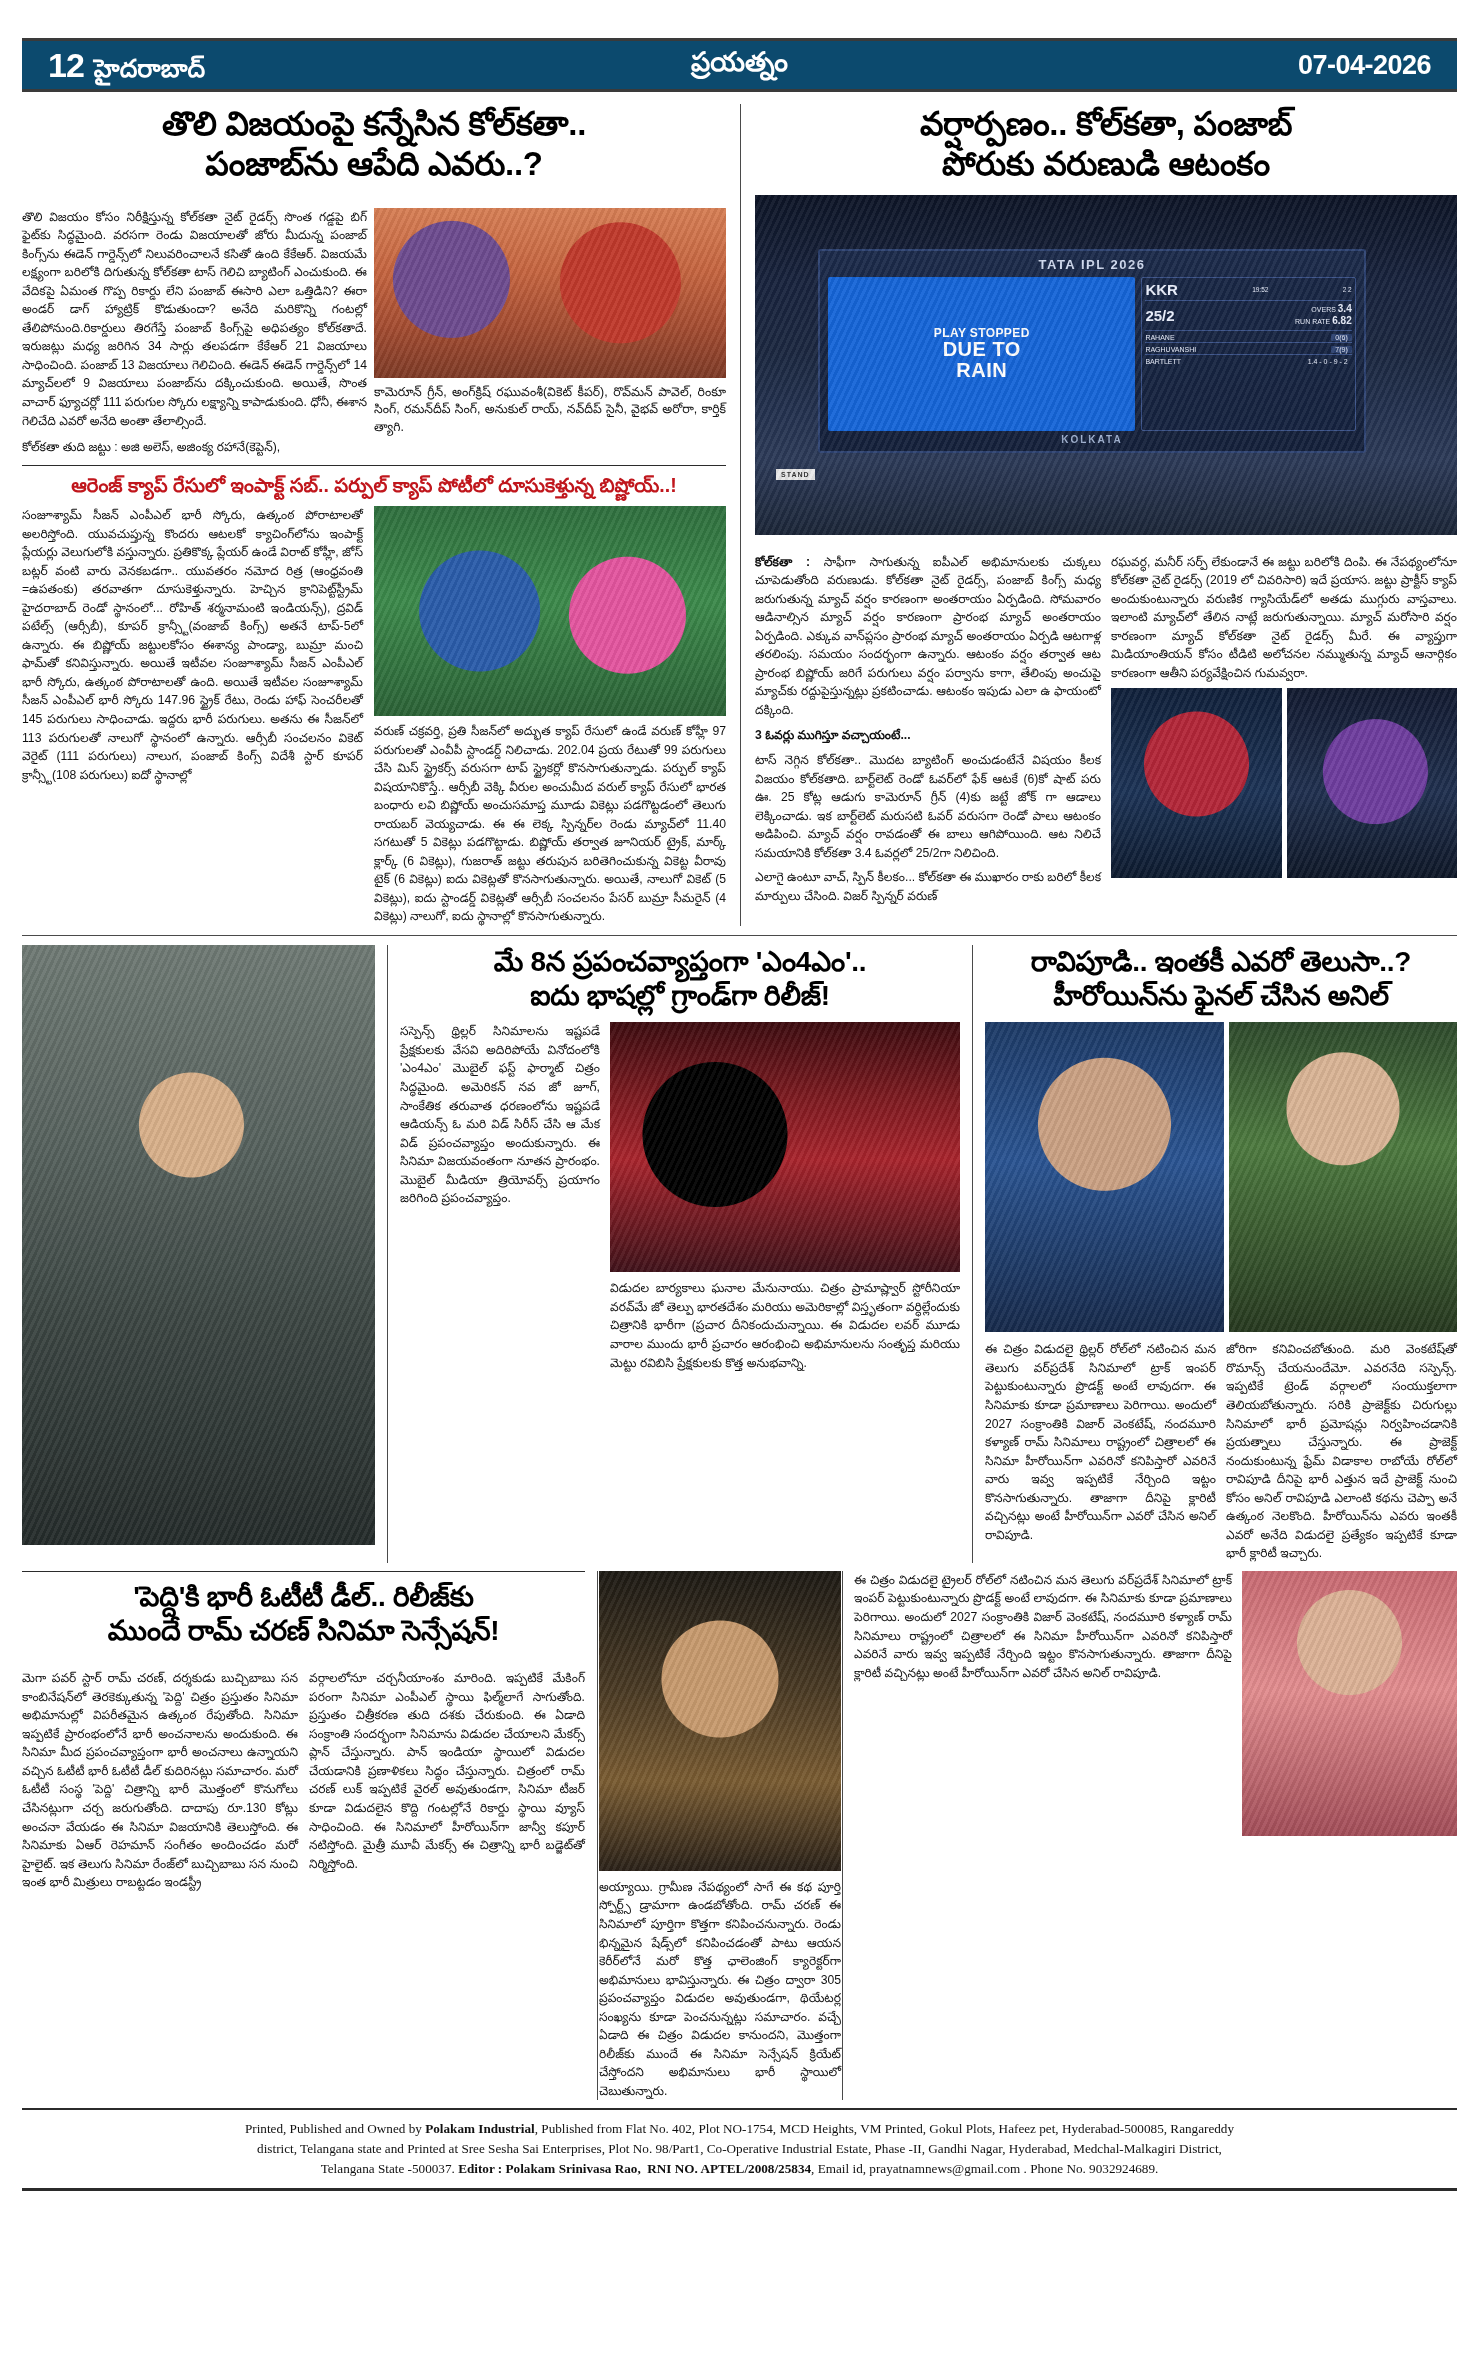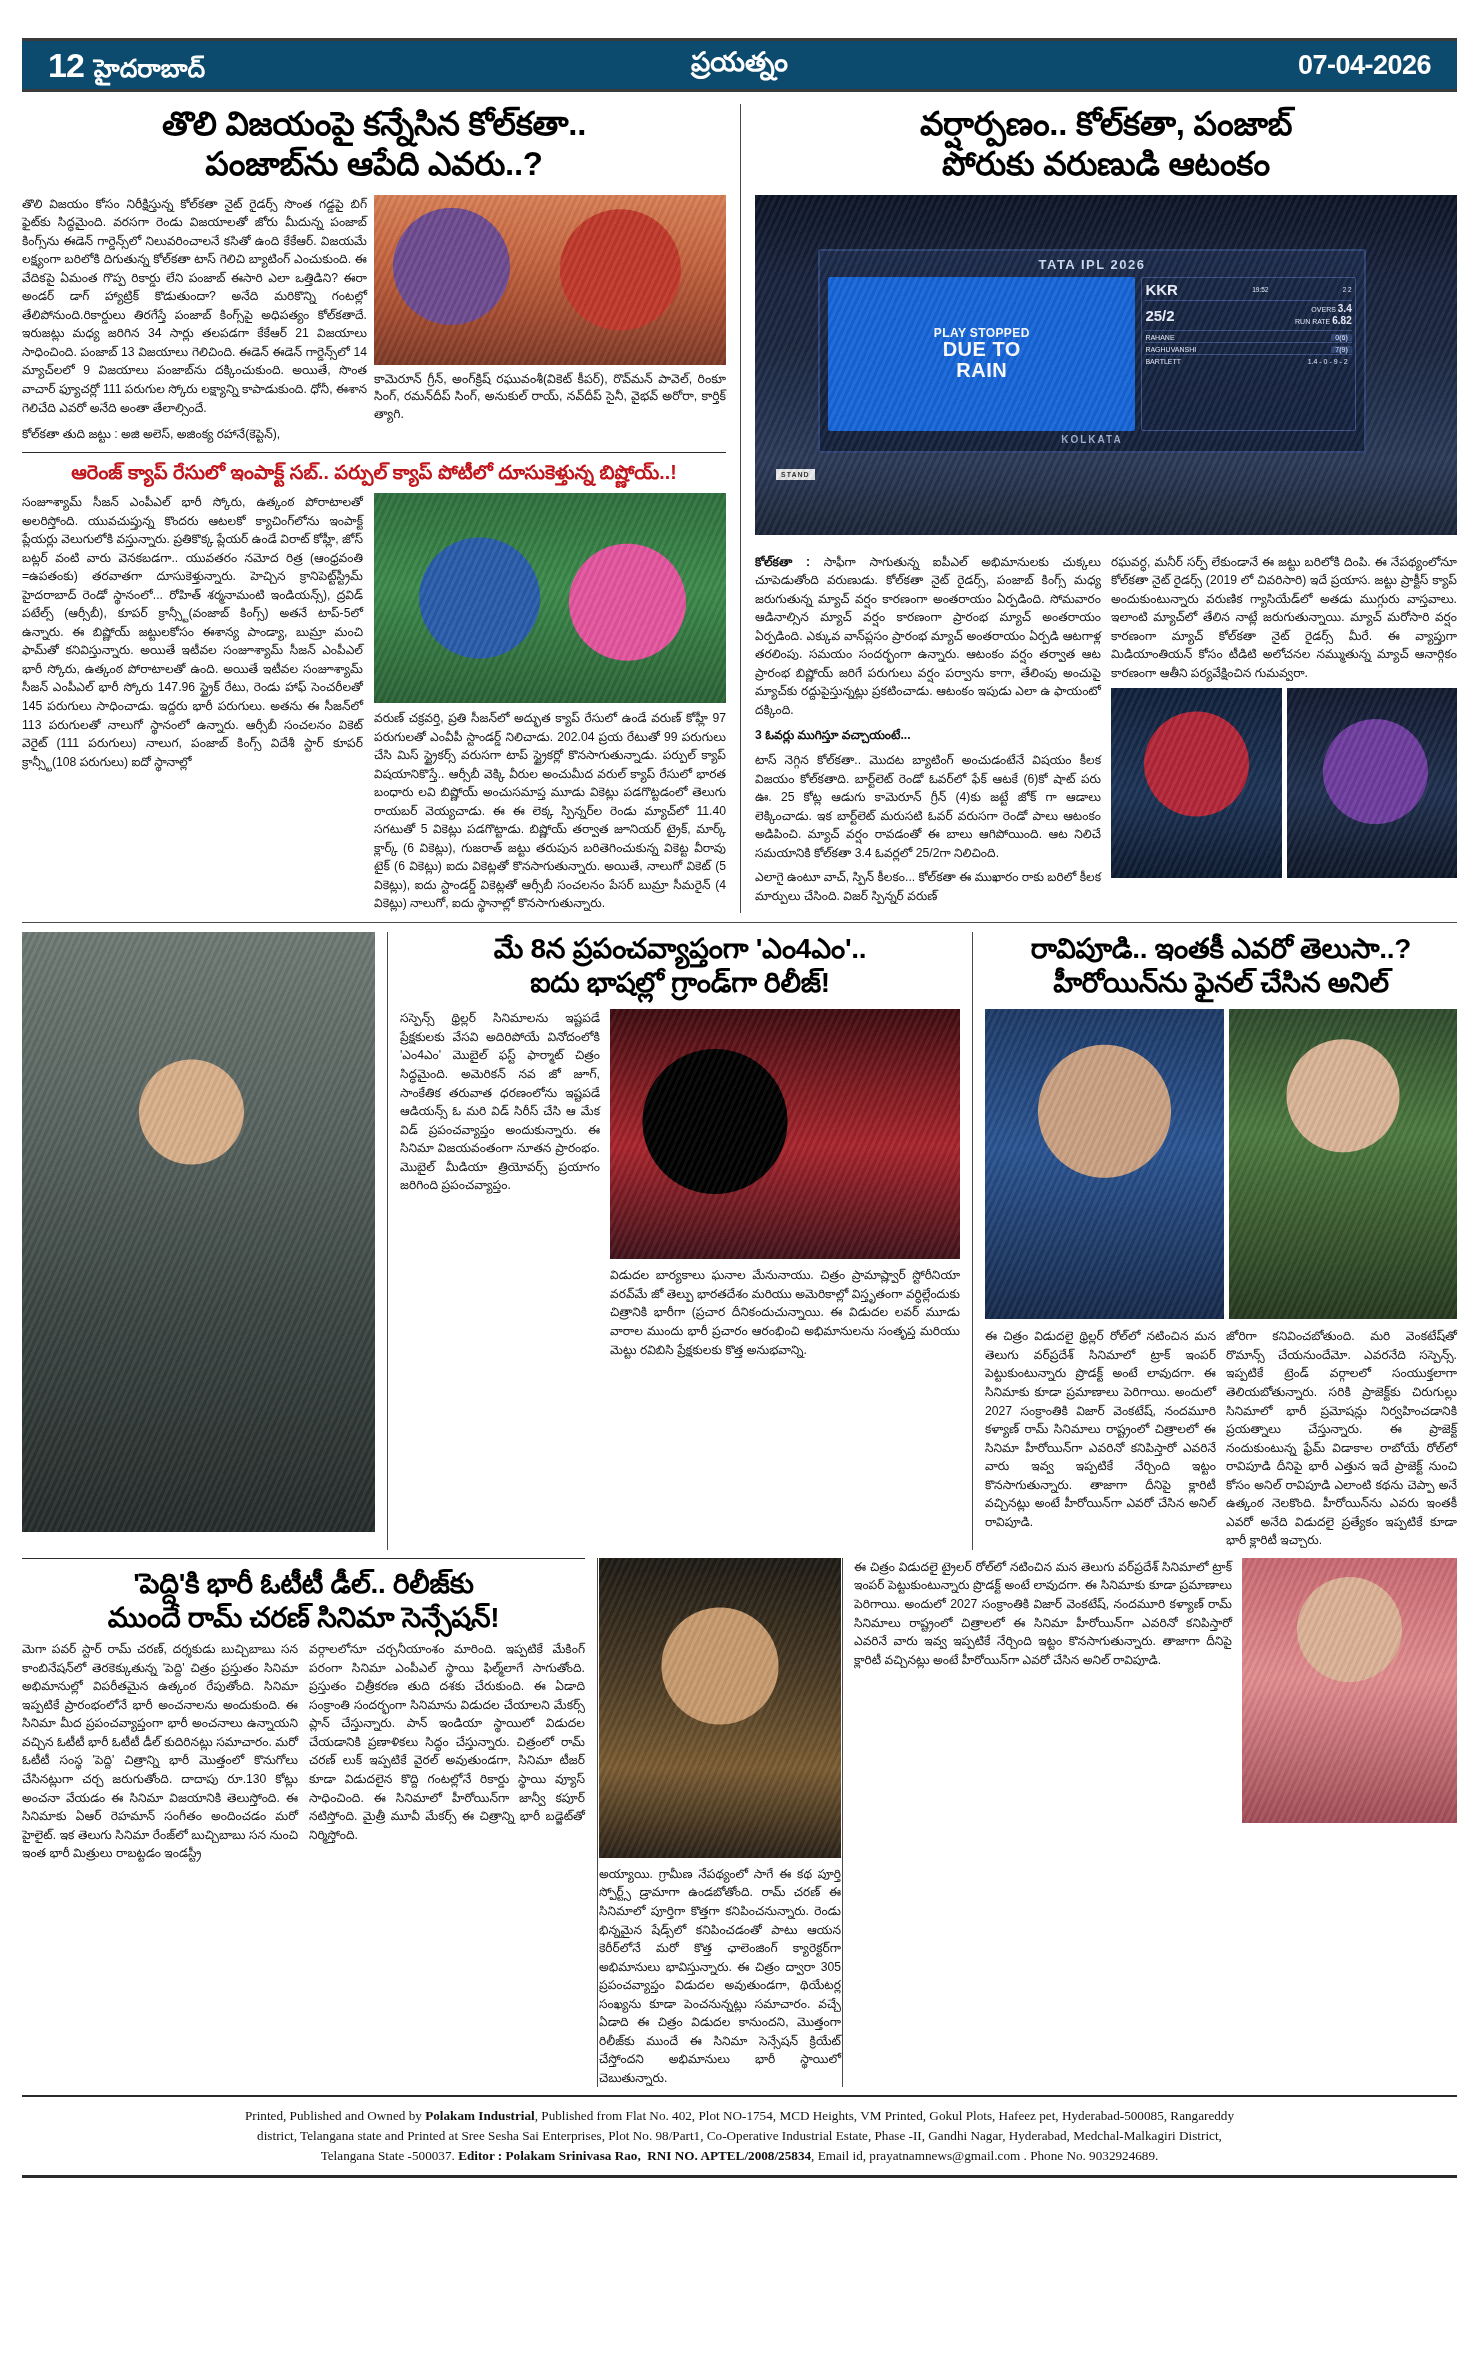--- a/index.html
+++ b/index.html
@@ -90,21 +90,21 @@
   .board-city{color:#9fb0cf;font-size:10px;font-weight:700;letter-spacing:2px;margin-top:3px;}
 
   .stand-tag{position:absolute;left:3%;bottom:16%;background:#e8e8e8;color:#333;font-size:7px;
              font-weight:700;padding:2px 5px;letter-spacing:1px;}
 
   
   .sec-top{display:flex;margin-top:12px;}
   .colA{width:718px;padding-right:14px;box-sizing:border-box;}
   .colB{width:717px;padding-left:14px;box-sizing:border-box;border-left:1.3px solid #4a4a4a;}
 
-  .t1-wrap{display:flex;gap:7px;margin-top:10px;}
+  .t1-wrap{display:flex;gap:7px;margin-top:23px;}
   .t1-text{flex:1;}
   .t1-img{width:352px;}
 
   .sub-wrap{display:flex;gap:11px;margin-top:9px;}
   .mid-photos{display:flex;gap:4px;}
 
   .stadium-caption{display:flex;gap:10px;margin-top:18px;}
 
   .rain-imgs{display:flex;gap:5px;margin-top:6px;}
 
@@ -280,21 +280,21 @@
   </div>
 
   <div class="sec-bot">
 
     <div class="bcol1">
       <hr class="rule" style="margin:0 0 8px">
       <div class="hl hl-lg">
         <div>'పెద్ది'కి భారీ ఓటీటీ డీల్.. రిలీజ్‌కు</div>
         <div>ముందే రామ్ చరణ్ సినిమా సెన్సేషన్!</div>
       </div>
-      <div style="display:flex;gap:11px;margin-top:5px">
+      <div style="display:flex;gap:11px;margin-top:21px">
         <p class="body-txt" style="margin:0;flex:1">మెగా పవర్ స్టార్ రామ్ చరణ్, దర్శకుడు బుచ్చిబాబు సన కాంబినేషన్‌లో తెరకెక్కుతున్న 'పెద్ది' చిత్రం ప్రస్తుతం సినిమా అభిమానుల్లో విపరీతమైన ఉత్కంఠ రేపుతోంది. సినిమా ఇప్పటికే ప్రారంభంలోనే భారీ అంచనాలను అందుకుంది. ఈ సినిమా మీద ప్రపంచవ్యాప్తంగా భారీ అంచనాలు ఉన్నాయని వచ్చిన ఓటీటీ భారీ ఓటీటీ డీల్ కుదిరినట్లు సమాచారం. మరో ఓటీటీ సంస్థ 'పెద్ది' చిత్రాన్ని భారీ మొత్తంలో కొనుగోలు చేసినట్లుగా చర్చ జరుగుతోంది. దాదాపు రూ.130 కోట్లు అంచనా వేయడం ఈ సినిమా విజయానికి తెలుస్తోంది. ఈ సినిమాకు ఏఆర్ రెహమాన్ సంగీతం అందించడం మరో హైలైట్. ఇక తెలుగు సినిమా రేంజ్‌లో బుచ్చిబాబు సన నుంచి ఇంత భారీ మిత్రులు రాబట్టడం ఇండస్ట్రీ</p>
         <p class="body-txt" style="margin:0;flex:1">వర్గాలలోనూ చర్చనీయాంశం మారింది. ఇప్పటికే మేకింగ్ పరంగా సినిమా ఎంపీఎల్ స్థాయి ఫిల్మ్‌లాగే సాగుతోంది. ప్రస్తుతం చిత్రీకరణ తుది దశకు చేరుకుంది. ఈ ఏడాది సంక్రాంతి సందర్భంగా సినిమాను విడుదల చేయాలని మేకర్స్ ప్లాన్ చేస్తున్నారు. పాన్ ఇండియా స్థాయిలో విడుదల చేయడానికి ప్రణాళికలు సిద్ధం చేస్తున్నారు. చిత్రంలో రామ్ చరణ్ లుక్ ఇప్పటికే వైరల్ అవుతుండగా, సినిమా టీజర్ కూడా విడుదలైన కొద్ది గంటల్లోనే రికార్డు స్థాయి వ్యూస్ సాధించింది. ఈ సినిమాలో హీరోయిన్‌గా జాన్వీ కపూర్ నటిస్తోంది. మైత్రీ మూవీ మేకర్స్ ఈ చిత్రాన్ని భారీ బడ్జెట్‌తో నిర్మిస్తోంది.</p>
       </div>
     </div>
 
     <div style="width:245px;padding:0 1px;box-sizing:border-box;border-left:1.3px solid #4a4a4a">
       <div class="ph ph-poster2" style="height:300px"></div>
       <p class="body-txt" style="margin:7px 0 0">అయ్యాయి. గ్రామీణ నేపథ్యంలో సాగే ఈ కథ పూర్తి స్పోర్ట్స్ డ్రామాగా ఉండబోతోంది. రామ్ చరణ్ ఈ సినిమాలో పూర్తిగా కొత్తగా కనిపించనున్నారు. రెండు భిన్నమైన షేడ్స్‌లో కనిపించడంతో పాటు ఆయన కెరీర్‌లోనే మరో కొత్త ఛాలెంజింగ్ క్యారెక్టర్‌గా అభిమానులు భావిస్తున్నారు. ఈ చిత్రం ద్వారా 305 ప్రపంచవ్యాప్తం విడుదల అవుతుండగా, థియేటర్ల సంఖ్యను కూడా పెంచనున్నట్లు సమాచారం. వచ్చే ఏడాది ఈ చిత్రం విడుదల కానుందని, మొత్తంగా రిలీజ్‌కు ముందే ఈ సినిమా సెన్సేషన్ క్రియేట్ చేస్తోందని అభిమానులు భారీ స్థాయిలో చెబుతున్నారు.</p>
     </div>
 

